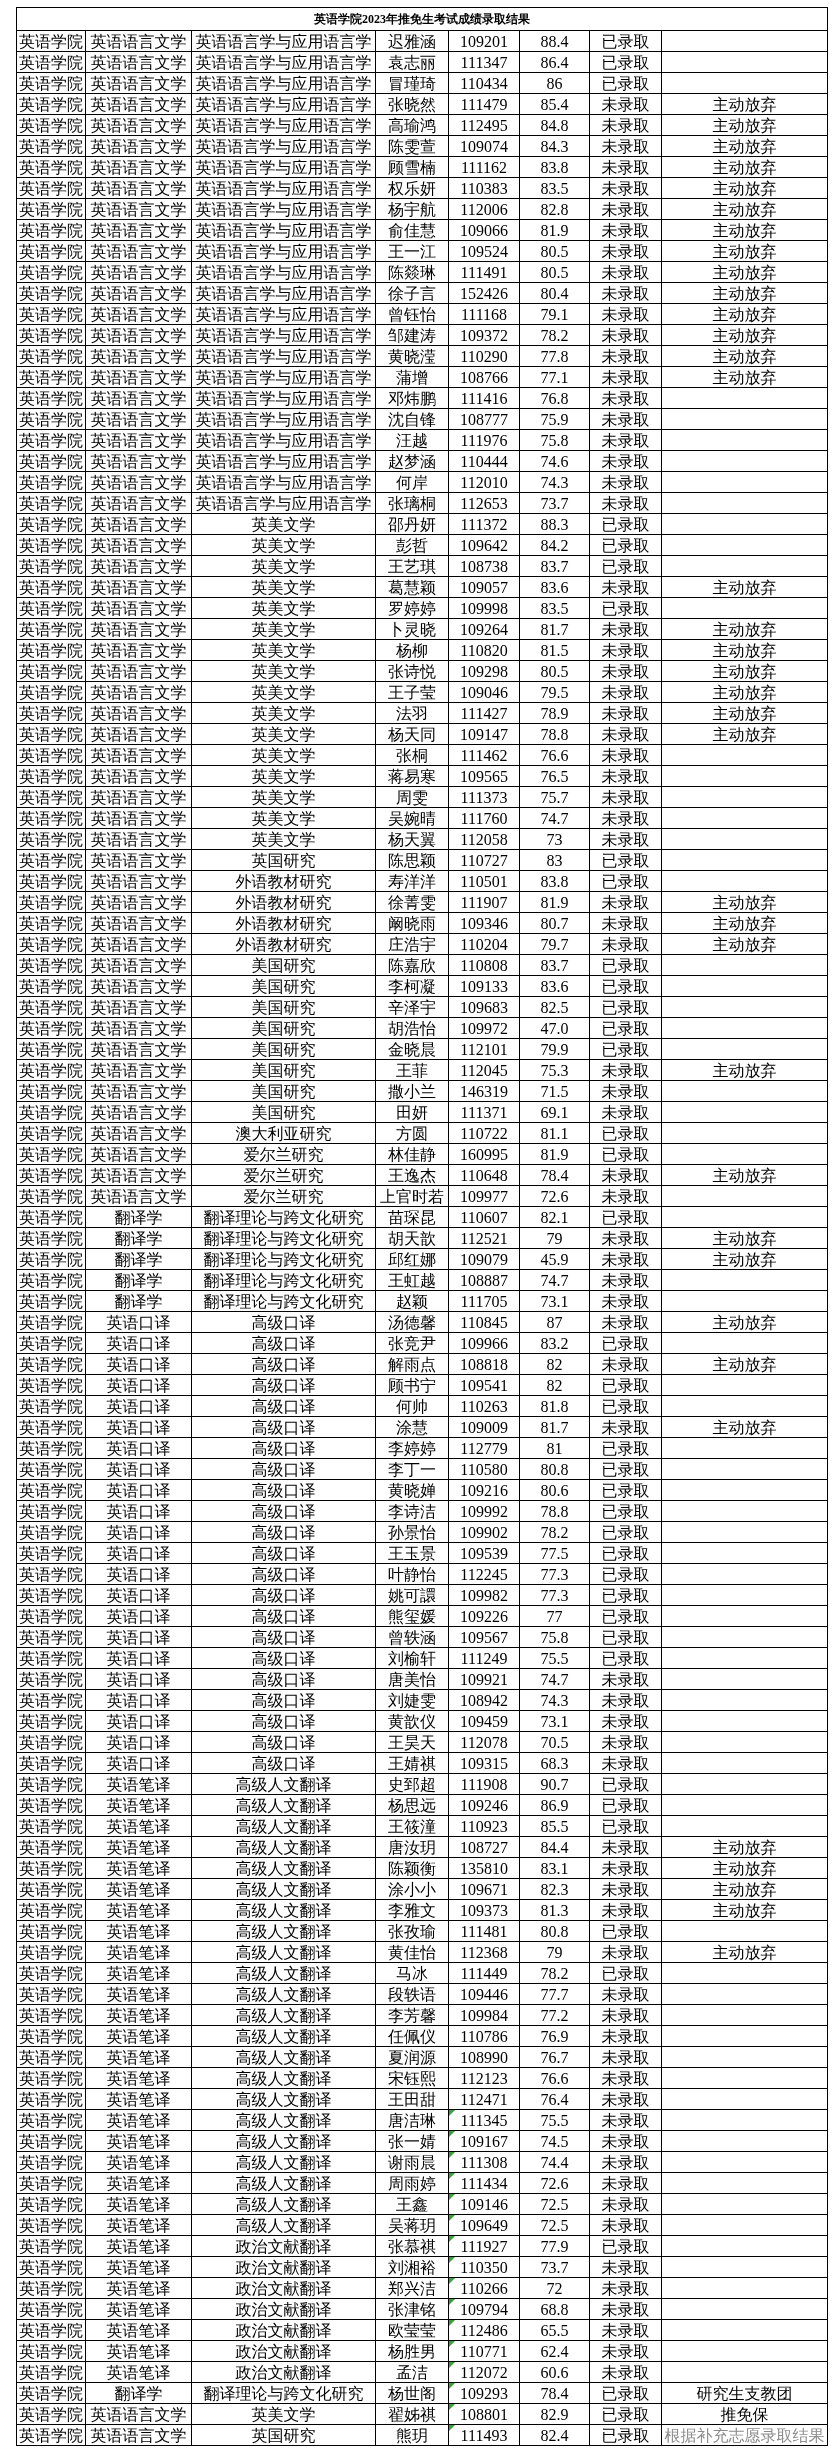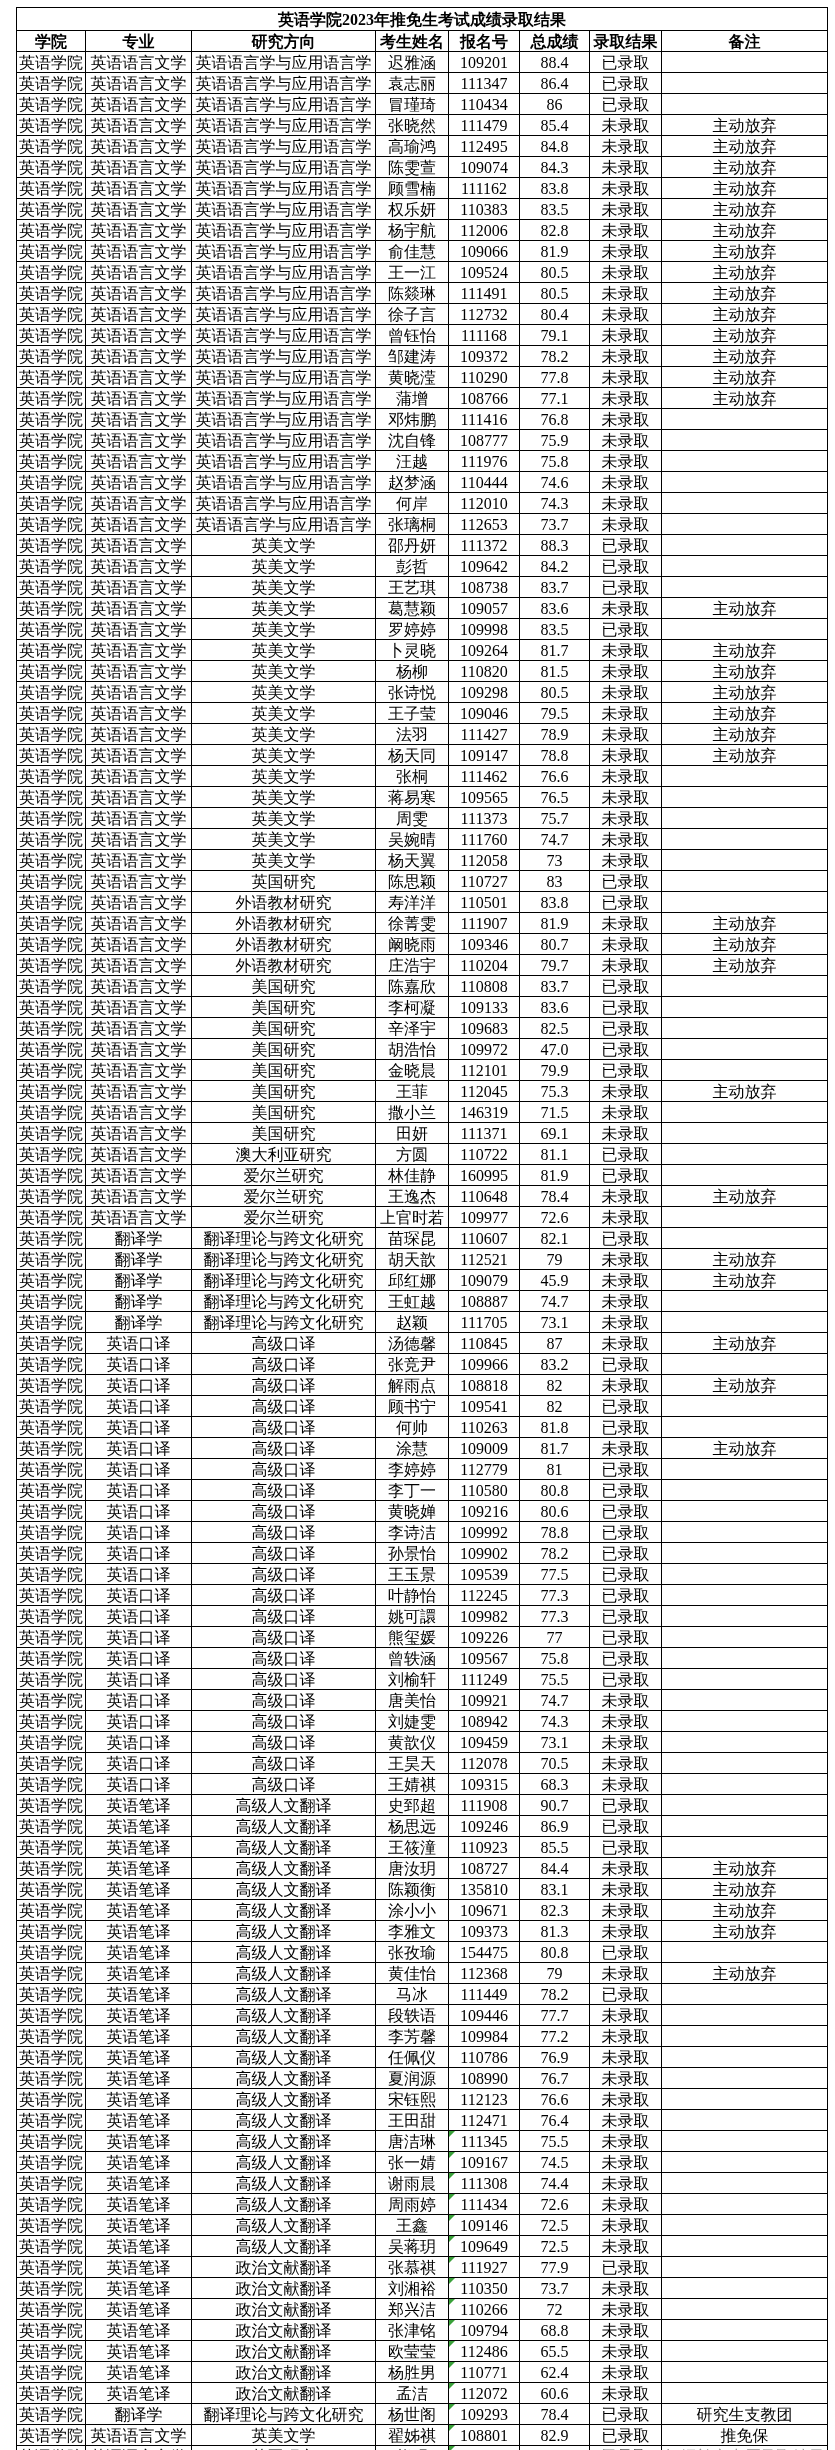--- a/index.html
+++ b/index.html
@@ -1,20 +1,20 @@
 <!DOCTYPE html>
 <html><head>
 <meta charset="utf-8">
 <style>
   html,body{margin:0;padding:0;background:#ffffff;}
   body{width:835px;height:2450px;position:relative;font-family:"Liberation Serif","DejaVu Serif",serif;color:#000;}
   table{position:absolute;left:16px;top:7px;width:811px;border-collapse:collapse;table-layout:fixed;background:#fff;}
   table,td,th{border:1px solid #000;}
   td,th{padding:0;height:20px;text-align:center;vertical-align:middle;font-size:16px;line-height:19px;font-weight:normal;white-space:nowrap;overflow:hidden;position:relative;}
-  th.title-cell{height:22px;font-weight:bold;font-size:16px;border-bottom:1px solid #000;}
+  th.title-cell{height:22px;font-weight:bold;font-size:12px;border-bottom:1px solid #000;}
   tr.header-row th{font-weight:bold;}
   td.muted{color:#8c8c8c;}
   span.tri{position:absolute;top:0;left:0;width:0;height:0;border-top:6px solid #3aa13a;border-right:6px solid transparent;}
 </style>
 </head>
 <body>
 
 <table>
   <colgroup id="colgroup">
       <col style="width: 69px;">
@@ -23,30 +23,20 @@
       <col style="width: 73px;">
       <col style="width: 71px;">
       <col style="width: 70px;">
       <col style="width: 72px;">
       <col style="width: 166px;">
     </colgroup>
   <thead>
     <tr>
       <th class="title-cell" colspan="8">英语学院2023年推免生考试成绩录取结果</th>
     </tr>
-    <tr class="header-row" id="header-row">
-        <th>学院</th>
-        <th>专业</th>
-        <th>研究方向</th>
-        <th>考生姓名</th>
-        <th>报名号</th>
-        <th>总成绩</th>
-        <th>录取结果</th>
-        <th>备注</th>
-      </tr>
   </thead>
   <tbody id="table-body">
       <tr>
         <td>英语学院</td>
         <td>英语语言文学</td>
         <td>英语语言学与应用语言学</td>
         <td>迟雅涵</td>
         <td>109201</td>
         <td>88.4</td>
         <td>已录取</td>
@@ -160,21 +150,21 @@
         <td>111491</td>
         <td>80.5</td>
         <td>未录取</td>
         <td>主动放弃</td>
       </tr>
       <tr>
         <td>英语学院</td>
         <td>英语语言文学</td>
         <td>英语语言学与应用语言学</td>
         <td>徐子言</td>
-        <td>112732</td>
+        <td>152426</td>
         <td>80.4</td>
         <td>未录取</td>
         <td>主动放弃</td>
       </tr>
       <tr>
         <td>英语学院</td>
         <td>英语语言文学</td>
         <td>英语语言学与应用语言学</td>
         <td>曾钰怡</td>
         <td>111168</td>
@@ -940,21 +930,21 @@
         <td>109373</td>
         <td>81.3</td>
         <td>未录取</td>
         <td>主动放弃</td>
       </tr>
       <tr>
         <td>英语学院</td>
         <td>英语笔译</td>
         <td>高级人文翻译</td>
         <td>张孜瑜</td>
-        <td>154475</td>
+        <td>111481</td>
         <td>80.8</td>
         <td>已录取</td>
         <td></td>
       </tr>
       <tr>
         <td>英语学院</td>
         <td>英语笔译</td>
         <td>高级人文翻译</td>
         <td>黄佳怡</td>
         <td>112368</td>

